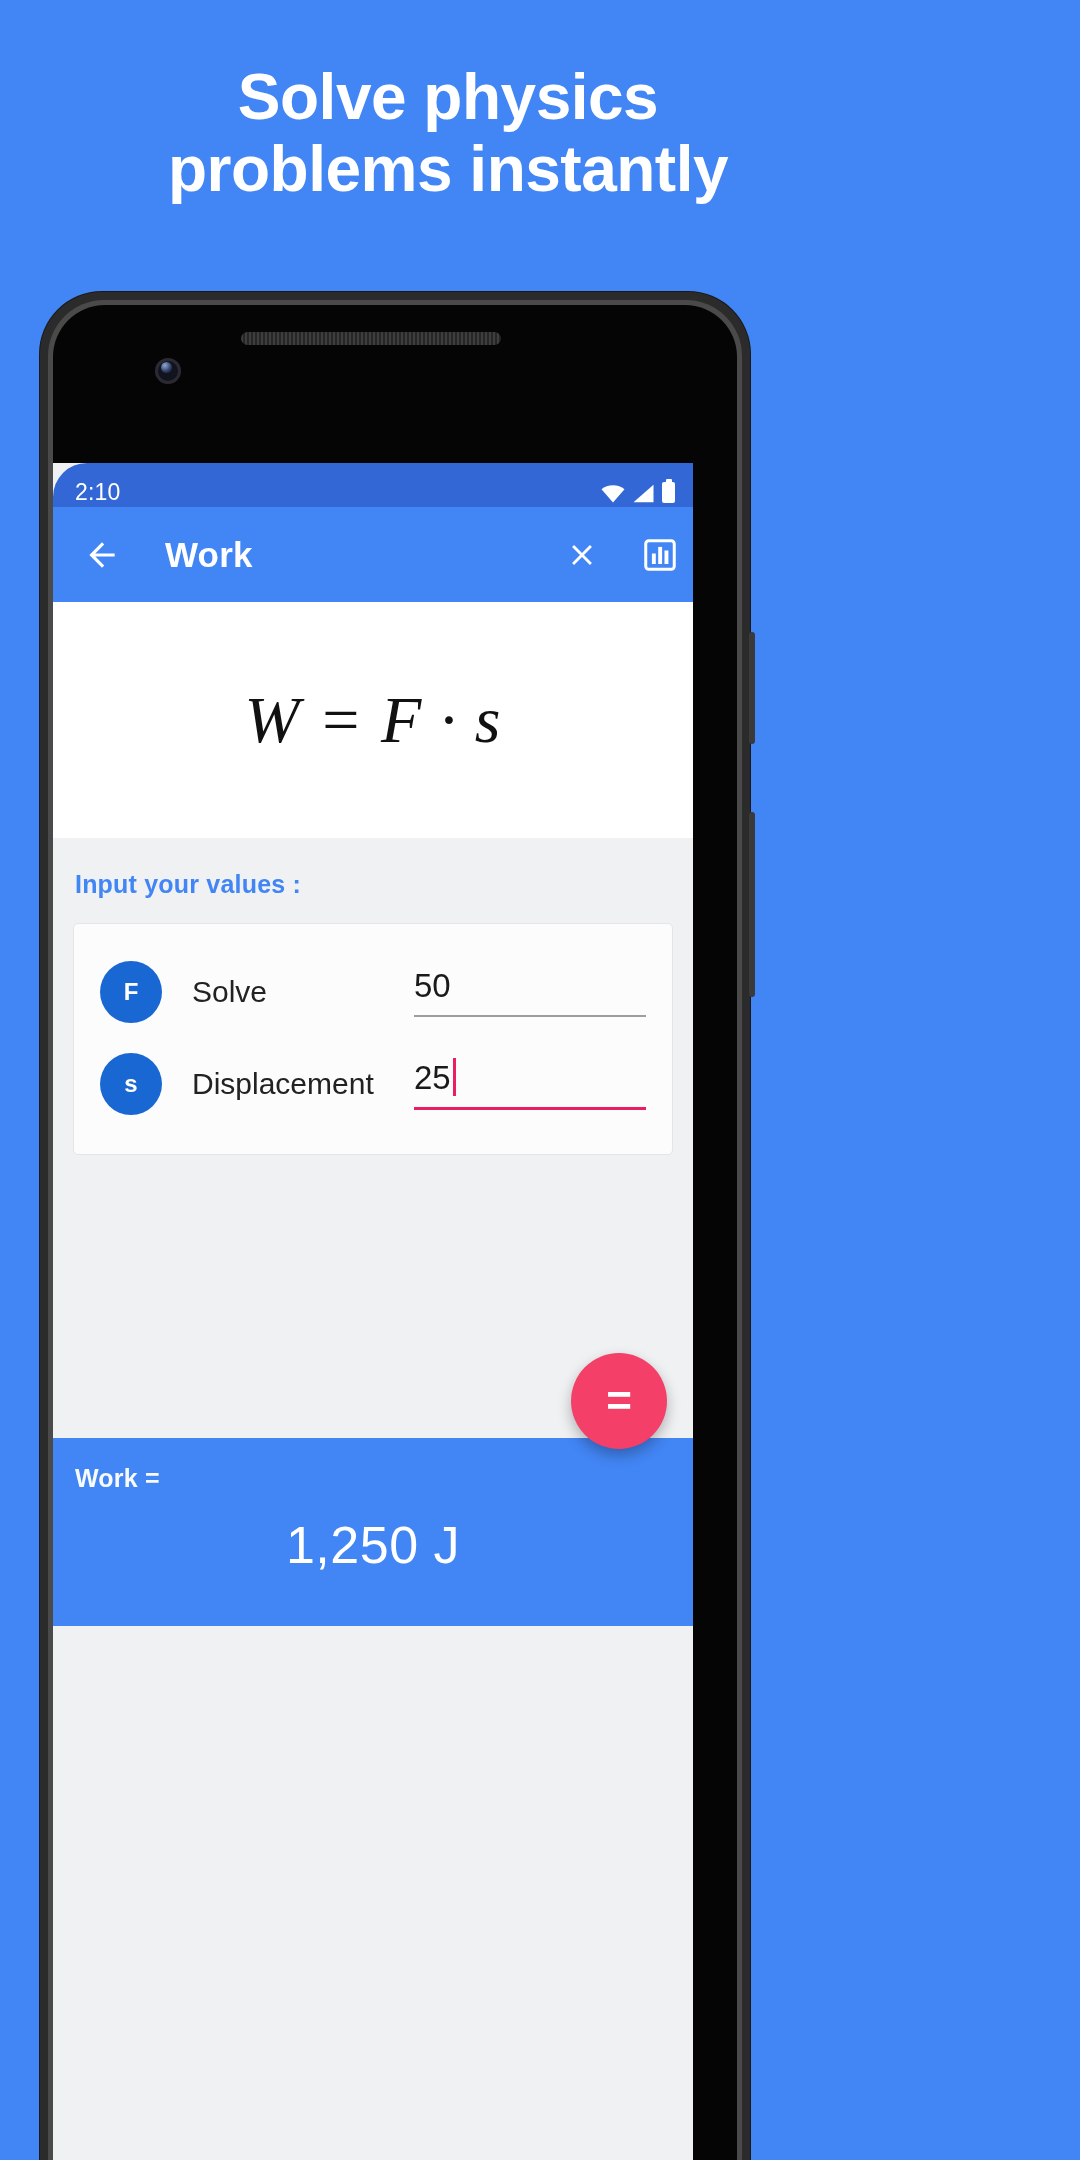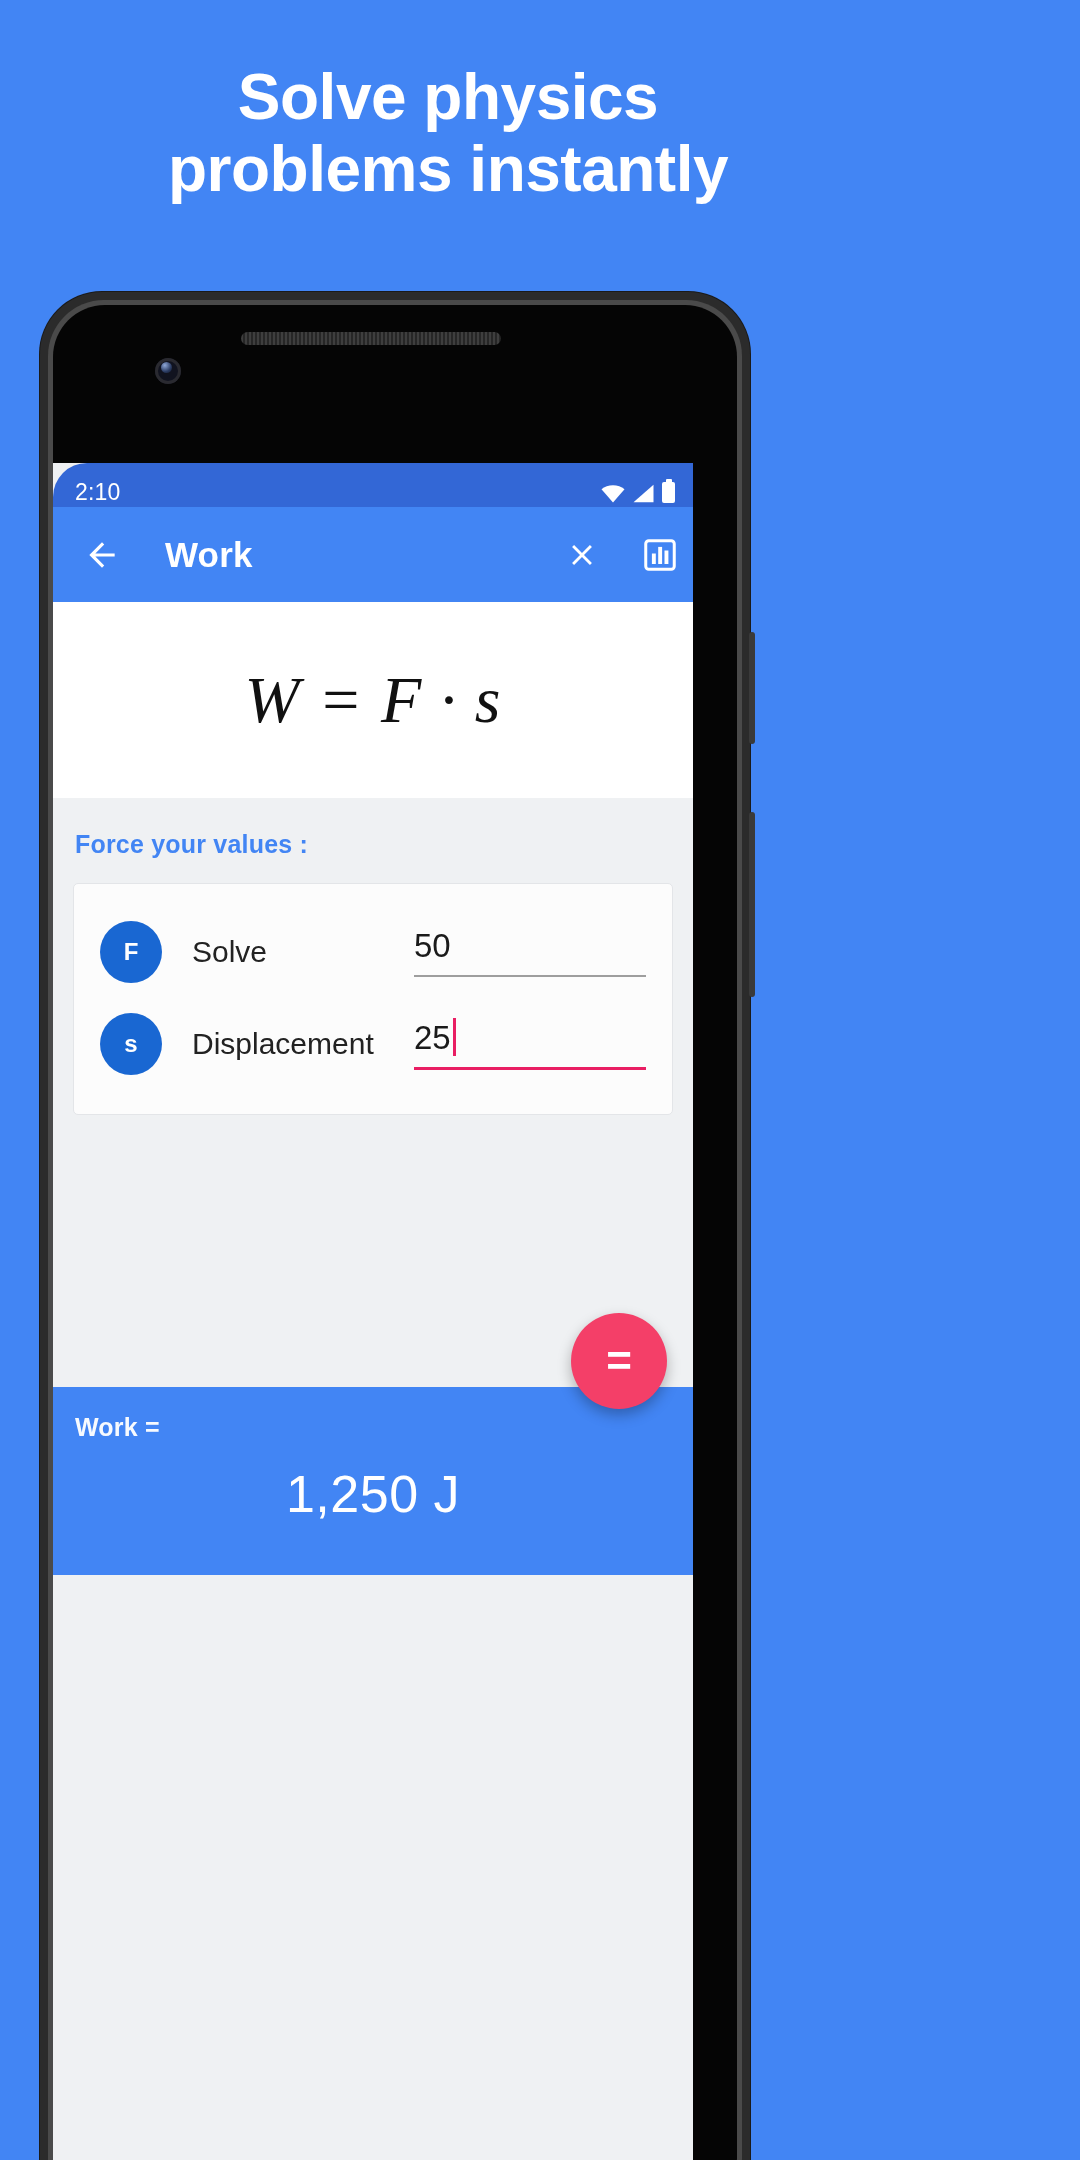--- a/index.html
+++ b/index.html
@@ -88,21 +88,21 @@
   .appbar {
     height:95px; background:#4285F4; color:#fff;
     display:flex; align-items:center; padding:0 12px 0 28px;
   }
   .appbar-title { font-size:35px; font-weight:bold; margin-left:42px; flex:1; letter-spacing:0.2px; }
   .appbar-actions { display:flex; align-items:center; gap:36px; }
   .icon-btn { width:42px; height:42px; display:flex; align-items:center; justify-content:center; cursor:pointer; }
 
   
   .formula-panel {
-    background:#ffffff; height:196px;
+    background:#ffffff; height:236px;
     display:flex; align-items:center; justify-content:center;
   }
   .formula {
     font-family:"Liberation Serif", serif;
     font-style:italic; font-size:66px; color:#111;
     letter-spacing:1px;
   }
 
   
   .input-section { padding:32px 0 0 0; background:#eff1f3; }
@@ -142,21 +142,21 @@
     width:96px; height:96px; border-radius:50%;
     background:#F43F68; color:#fff;
     display:flex; align-items:center; justify-content:center;
     font-size:44px; font-weight:bold;
     box-shadow:0 6px 14px rgba(0,0,0,0.28);
   }
 
   
   .result-bar {
     background:#4285F4; color:#fff;
-    padding:26px 0 40px 0; min-height:188px;
+    padding:26px 0 40px 0; min-height:188px;margin-top:11px;
   }
   .result-label {
     font-size:25px; font-weight:bold; padding-left:22px;
     opacity:0.96; letter-spacing:0.2px;
   }
   .result-value {
     text-align:center; font-size:52px; margin-top:22px; letter-spacing:0.5px;
   }
 </style>
 </head>
@@ -214,21 +214,21 @@
               </svg>
             </div>
           </div>
         </div>
 
         <div class="formula-panel">
           <div class="formula">W = F · s</div>
         </div>
 
         <div class="input-section">
-          <div class="input-label">Force your values :</div>
+          <div class="input-label">Input your values :</div>
 
           <div class="input-card">
 
             <div class="input-row">
               <div class="badge">F</div>
               <div class="row-label">Solve</div>
               <div class="field">
                 <div class="field-value">50</div>
                 <div class="field-underline"></div>
               </div>

